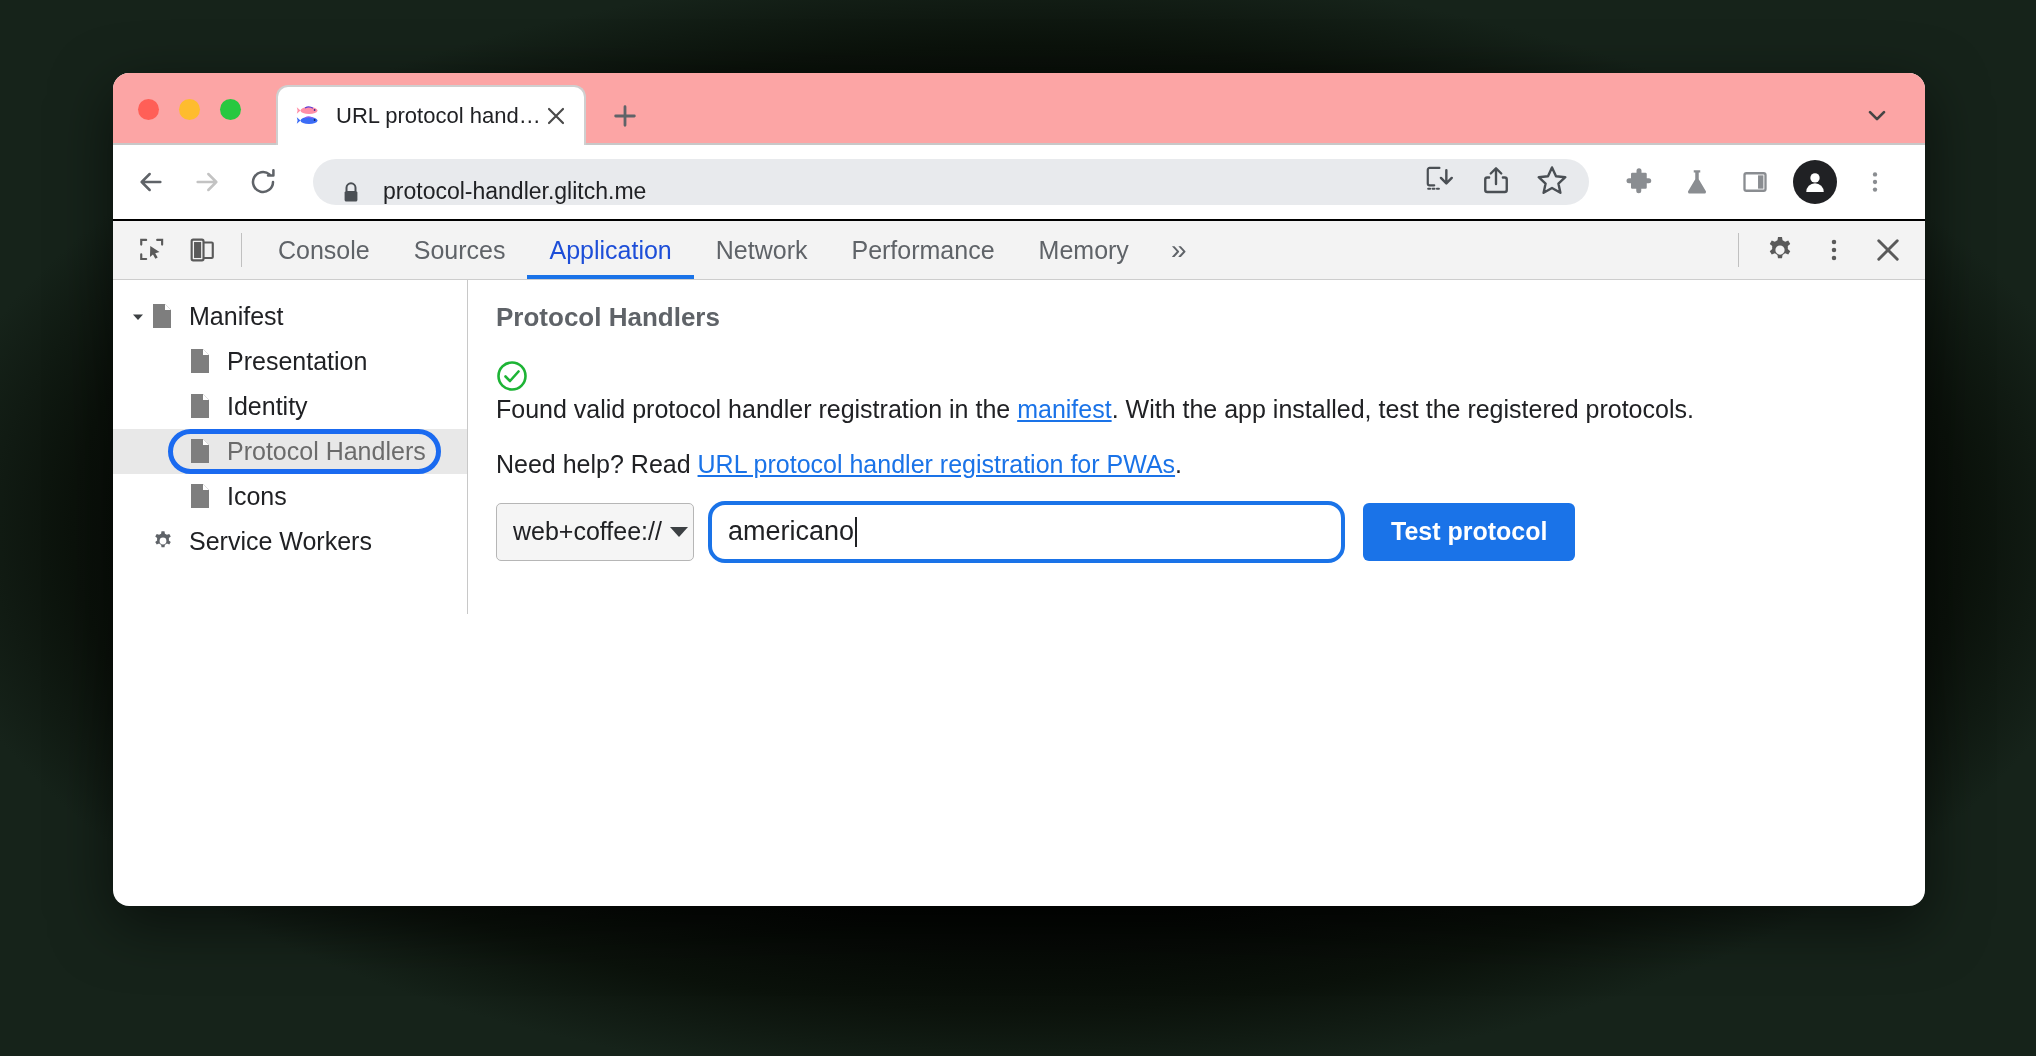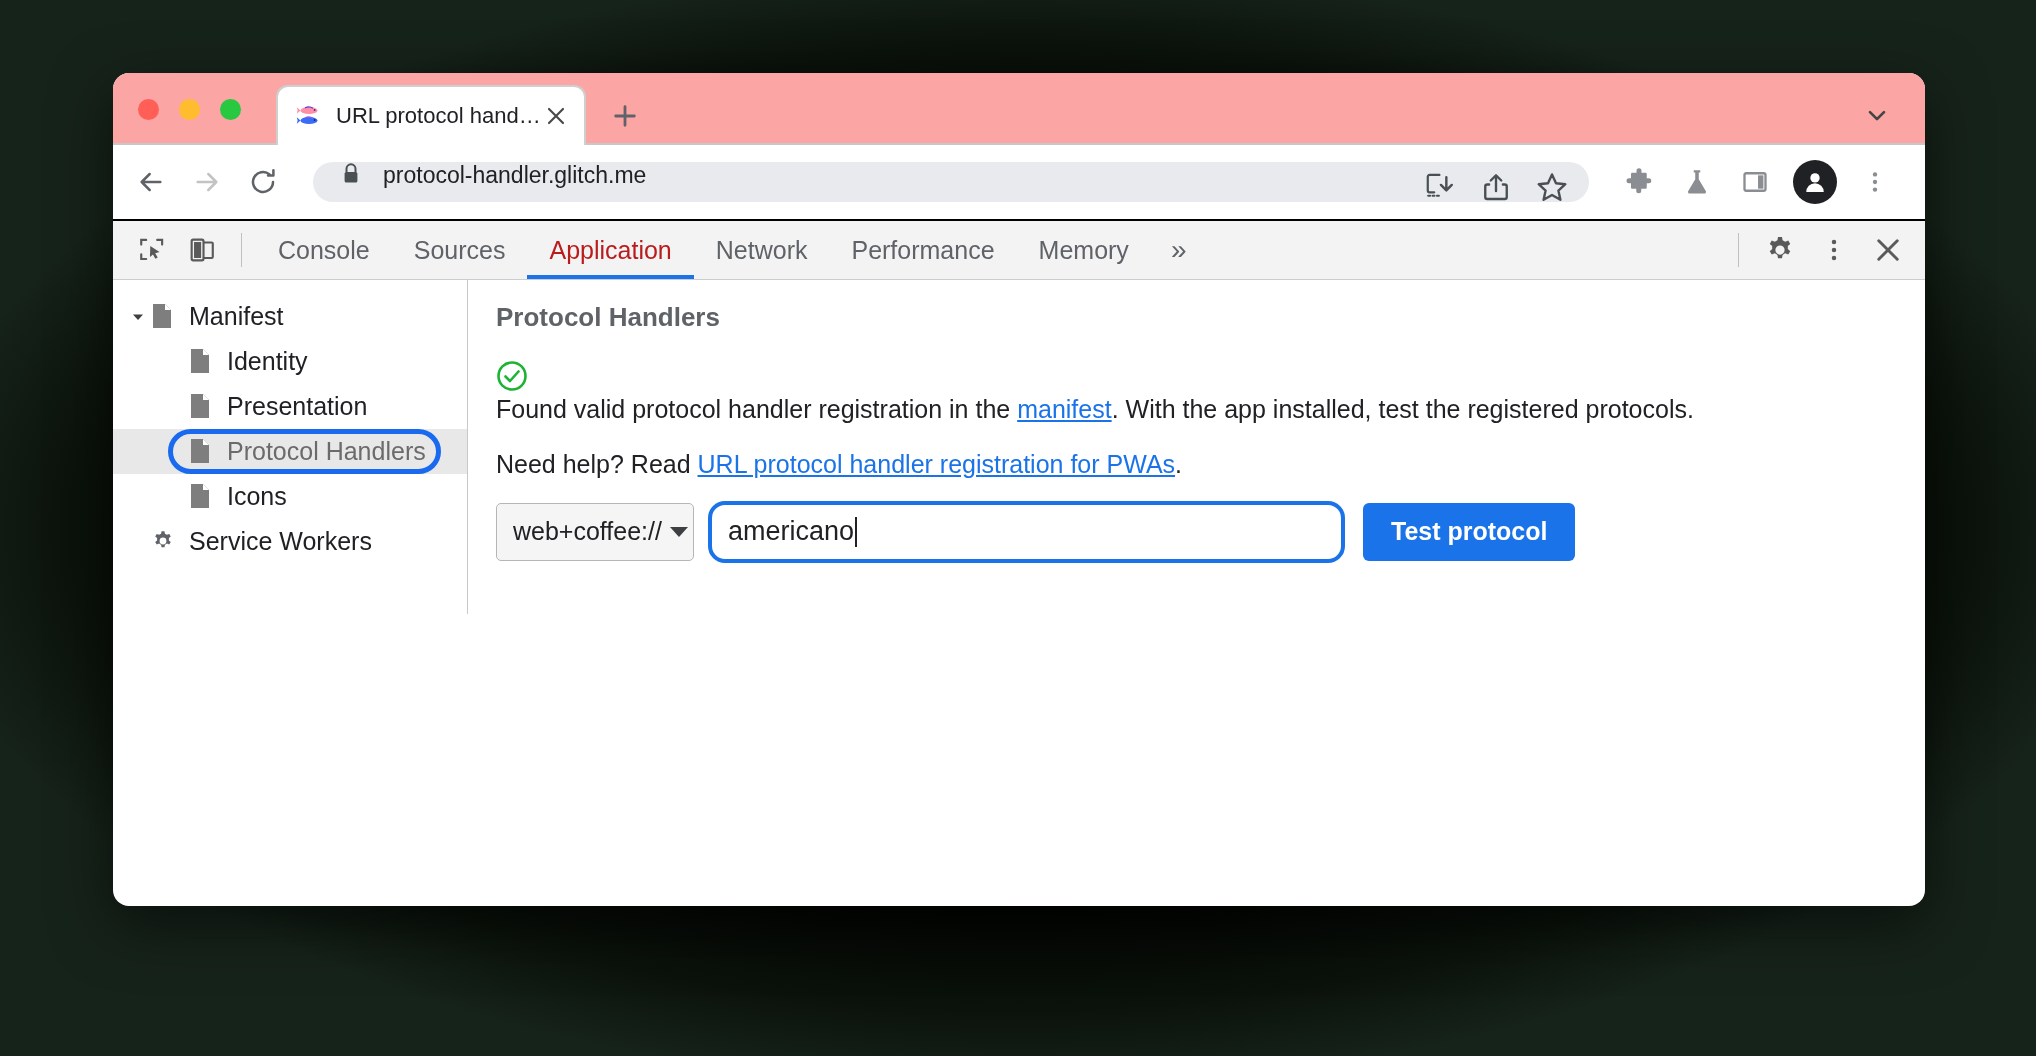--- a/index.html
+++ b/index.html
@@ -88,24 +88,24 @@
     padding: 0 22px 0 14px;
   }
   .navbtn {
     width: 48px; height: 48px; flex: 0 0 48px;
     display: flex; align-items: center; justify-content: center;
     color: #5f6368; margin-right: 8px;
   }
   .navbtn.disabled { color: #c3c3c3; }
   .omnibox {
     flex: 1 1 auto;
-    height: 40px;
+    height: 46px;
     background: #e8eaed;
     border-radius: 25px;
-    display: flex; align-items: flex-start;
+    display: flex; align-items: flex-end;
     padding: 0 10px 0 28px;
     margin: 0 12px 0 18px;
     min-width: 0;
   }
   .lock { width: 20px; height: 24px; flex: 0 0 20px; margin-right: 22px; }
   .omnibox-url {
     flex: 1 1 auto;
     font-size: 23px; color: #202124;
     white-space: nowrap; overflow: hidden;
   }
@@ -176,21 +176,21 @@
     width: 1px; height: 34px; background: #c0c0c0; margin: 0 14px;
   }
   .dt-tabs { display: flex; align-items: stretch; height: 100%; }
   .dt-tab {
     display: flex; align-items: center;
     padding: 8px 22px;
     font-size: 25px; color: #5f6368;
     position: relative;
     white-space: nowrap;
   }
-  .dt-tab.active { color: #b91c1c; }
+  .dt-tab.active { color: #1d4ed8; }
   .dt-tab.active::after {
     content: ""; position: absolute;
     left: 0; right: 0; bottom: 0; height: 4px;
     background: #1a73e8;
   }
   .dt-more {
     display: flex; align-items: center;
     padding: 0 20px; font-size: 28px; color: #5f6368;
   }
   .dt-right {
@@ -522,32 +522,32 @@
           </div>
 
           <div class="tree-row indent-1">
             <span class="tw empty"></span>
             <span class="tree-icon">
               <svg viewBox="0 0 22 26" width="22" height="26">
                 <path d="M2 1 H14 L20 7 V25 H2 Z" fill="#7e7e7e"></path>
                 <path d="M14 1 L20 7 H14 Z" fill="#ffffff"></path>
               </svg>
             </span>
-            <span class="tree-label">Identity</span>
+            <span class="tree-label">Presentation</span>
           </div>
 
           <div class="tree-row indent-1">
             <span class="tw empty"></span>
             <span class="tree-icon">
               <svg viewBox="0 0 22 26" width="22" height="26">
                 <path d="M2 1 H14 L20 7 V25 H2 Z" fill="#7e7e7e"></path>
                 <path d="M14 1 L20 7 H14 Z" fill="#ffffff"></path>
               </svg>
             </span>
-            <span class="tree-label">Presentation</span>
+            <span class="tree-label">Identity</span>
           </div>
 
           <div class="tree-row indent-1 selected">
             <span class="tw empty"></span>
             <span class="tree-icon">
               <svg viewBox="0 0 22 26" width="22" height="26">
                 <path d="M2 1 H14 L20 7 V25 H2 Z" fill="#7e7e7e"></path>
                 <path d="M14 1 L20 7 H14 Z" fill="#ffffff"></path>
               </svg>
             </span>

